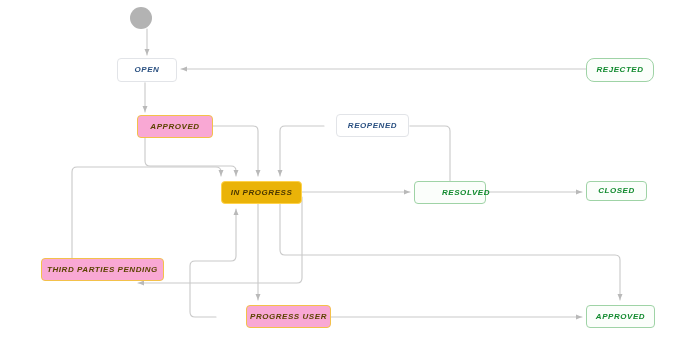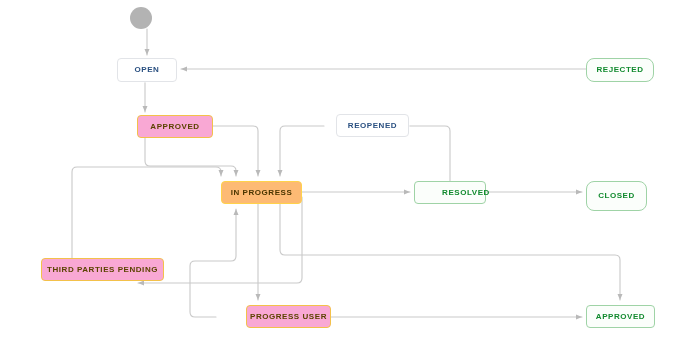--- a/index.html
+++ b/index.html
@@ -34,35 +34,36 @@
     justify-content: center;
     border-radius: 4px;
     font-size: 8px;
     font-weight: bold;
     letter-spacing: 0.55px;
     line-height: 1;
     white-space: nowrap;
     text-align: right;
     cursor: pointer;
     user-select: none;
+    font-style: italic;
   }
   .node-neutral {
     background: #ffffff;
     border: 1px solid #e2e4e8;
     color: #2a5081;
     box-shadow: 0 0 0 1px rgba(255,255,255,0.4);
   }
   .node-amber-outline {
     background: #f9a8d4;
     border: 1px solid #f3c14a;
     color: #5b4300;
     margin-left: 30px;
   }
   .node-amber-solid {
-    background: #fdba74;
+    background: #eab308;
     border: 1px solid #ffd24a;
     color: #4a3600;
   }
   .node-green {
     background: #fbfefb;
     border: 1px solid #9fd3a6;
     color: #118a2e;
   }
   .start-node {
     position: absolute;
@@ -118,18 +119,18 @@
   </svg>
 
   <div class="start-node" style="left:130px; top:7px; width:22px; height:22px;"></div>
 
   <div class="node node-neutral" style="left:117px; top:58px;  width:60px;  height:24px;">OPEN</div>
   <div class="node node-amber-outline" style="left:107px; top:115px; width:76px;  height:23px;">APPROVED</div>
   <div class="node node-neutral" style="left:336px; top:114px; width:73px;  height:23px;">REOPENED</div>
   <div class="node node-amber-solid" style="left:221px; top:181px; width:81px;  height:23px;">IN PROGRESS</div>
   <div class="node node-green" style="left:414px; top:181px; width:72px;  height:23px;padding-left:32px;">RESOLVED</div>
   <div class="node node-green" style="left:586px; top:58px;  width:68px;  height:24px;border-radius:8px;">REJECTED</div>
-  <div class="node node-green" style="left:586px; top:181px; width:61px;  height:30px;border-radius:8px;">CLOSED</div>
+  <div class="node node-green" style="left:586px; top:181px; width:61px;  height:20px;">CLOSED</div>
   <div class="node node-amber-outline" style="left:11px;  top:258px; width:123px; height:23px;">THIRD PARTIES PENDING</div>
   <div class="node node-amber-outline" style="left:216px; top:305px; width:85px;  height:23px;">PROGRESS USER</div>
   <div class="node node-green" style="left:586px; top:305px; width:69px;  height:23px;">APPROVED</div>
 
 </div>
 
 </body></html>

